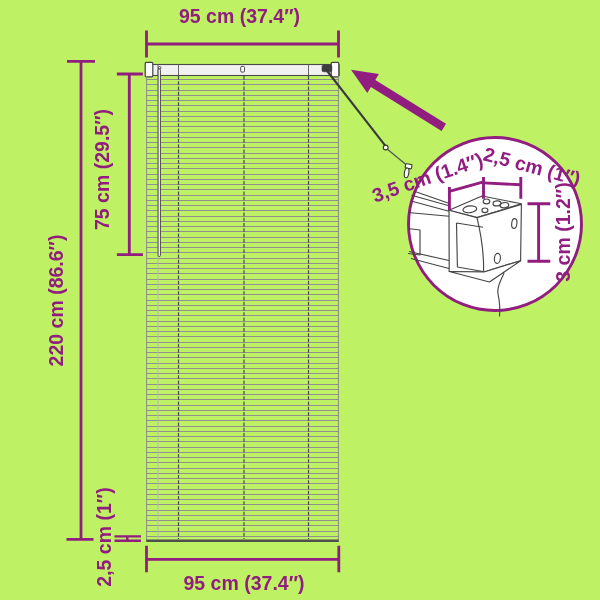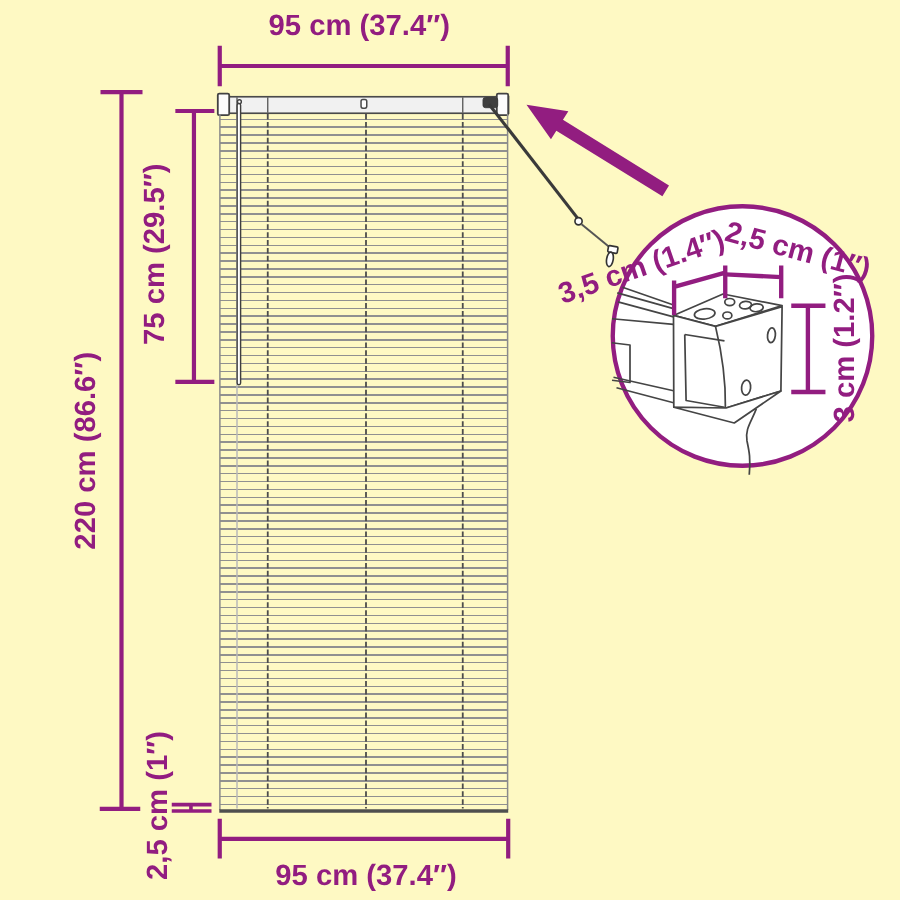--- a/index.html
+++ b/index.html
@@ -1,16 +1,16 @@
 <!DOCTYPE html>
 <html><head>
 <meta charset="utf-8">
 <style>
   html,body{margin:0;padding:0;background:#ffffff;}
-  .wrap{width:600px;height:600px;position:relative;overflow:hidden;background:#fef9c3;}
+  .wrap{width:600px;height:600px;position:relative;overflow:hidden;background:#bef264;}
   text{font-family:"Liberation Sans",sans-serif;font-weight:700;fill:#921D80;}
 </style>
 </head>
 <body>
 <div class="wrap">
 <svg width="600" height="600" viewBox="0 0 600 600">
 
 <g stroke="#921D80" stroke-width="2.8" fill="none">
   <path d="M146.5 30.5V57.5 M338.5 30.5V57.5 M146.5 44H338.5"></path>
 </g>

